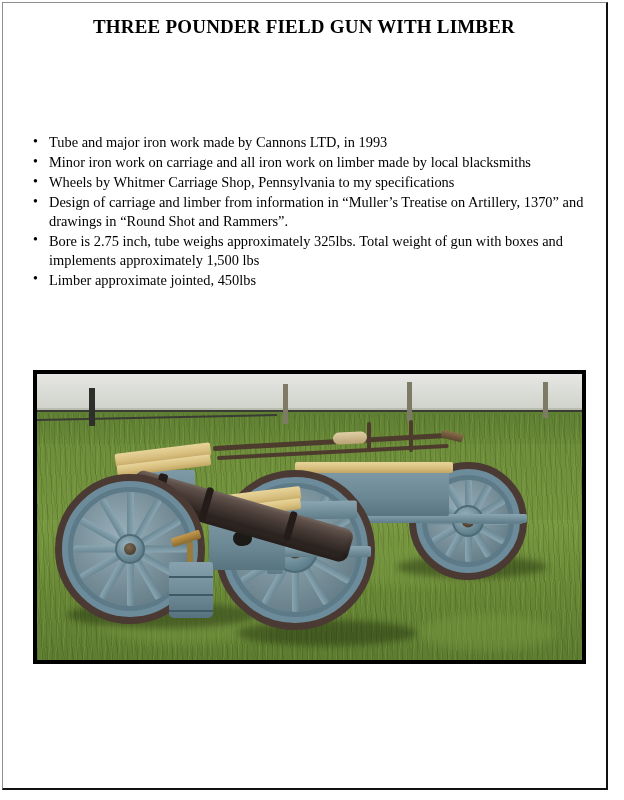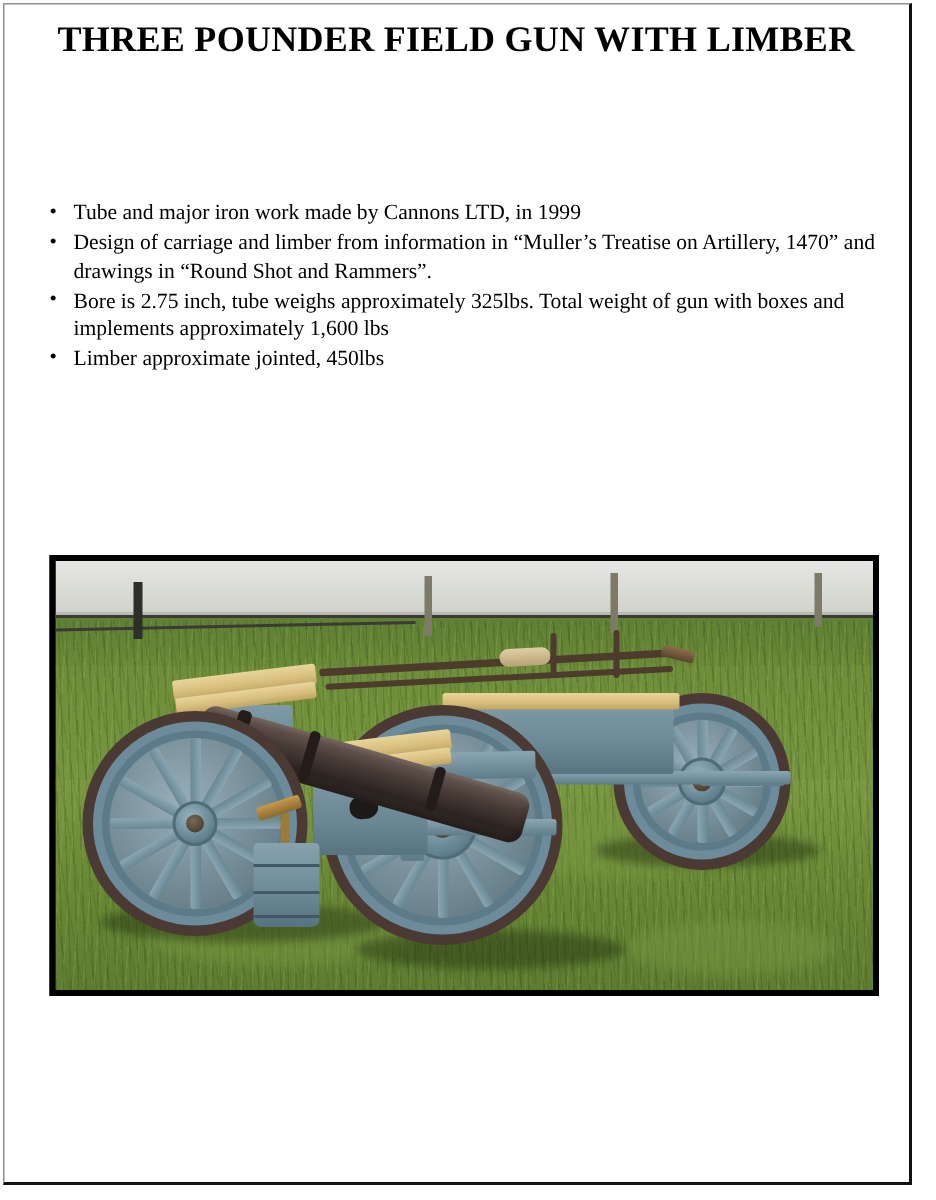--- a/index.html
+++ b/index.html
@@ -47,21 +47,21 @@
     width: 600px;
     text-align: center;
   }
   .title-line {
     font-weight: bold;
     font-size: 21.5px;
     line-height: 26px;
     letter-spacing: 0.2px;
     white-space: nowrap;
   }
-  #title-line-2 { font-size: 24px; }
+  #title-line-2 { font-size: 19px; }
 
   #subtitle {
     position: absolute;
     left: 4px;
     top: 86px;
     width: 600px;
     text-align: center;
     font-weight: bold;
     font-size: 15.5px;
     line-height: 19px;
@@ -302,23 +302,25 @@
 
 <div id="page">
   <div id="page-frame"></div>
 
   <div id="title-block">
     <div class="title-line" id="title-line-2">THREE POUNDER FIELD GUN WITH LIMBER</div>
   </div>
 
 
   <ul id="bullet-list">
-    <li>Tube and major iron work made by Cannons LTD, in 1999</li>
-    <li>Design of carriage and limber from information in “Muller’s Treatise on Artillery, 1470” and drawings in “Round Shot and Rammers”.</li>
-    <li>Bore is 2.75 inch, tube weighs approximately 325lbs.  Total weight of gun with boxes and implements approximately 1,600 lbs</li>
+    <li>Tube and major iron work made by Cannons LTD, in 1993</li>
+    <li>Minor iron work on carriage and all iron work on limber made by local blacksmiths</li>
+    <li>Wheels by Whitmer Carriage Shop, Pennsylvania to my specifications</li>
+    <li>Design of carriage and limber from information in “Muller’s Treatise on Artillery, 1370” and drawings in “Round Shot and Rammers”.</li>
+    <li>Bore is 2.75 inch, tube weighs approximately 325lbs.  Total weight of gun with boxes and implements approximately 1,500 lbs</li>
     <li>Limber approximate jointed, 450lbs</li>
   </ul>
 
   <figure id="photo-figure" style="margin:0;">
     <div id="photo-scene">
 
       <div class="sky-pavement"></div>
       <div class="pavement-edge"></div>
       <div class="grass-far"></div>
       <div class="grass-mid"></div>

